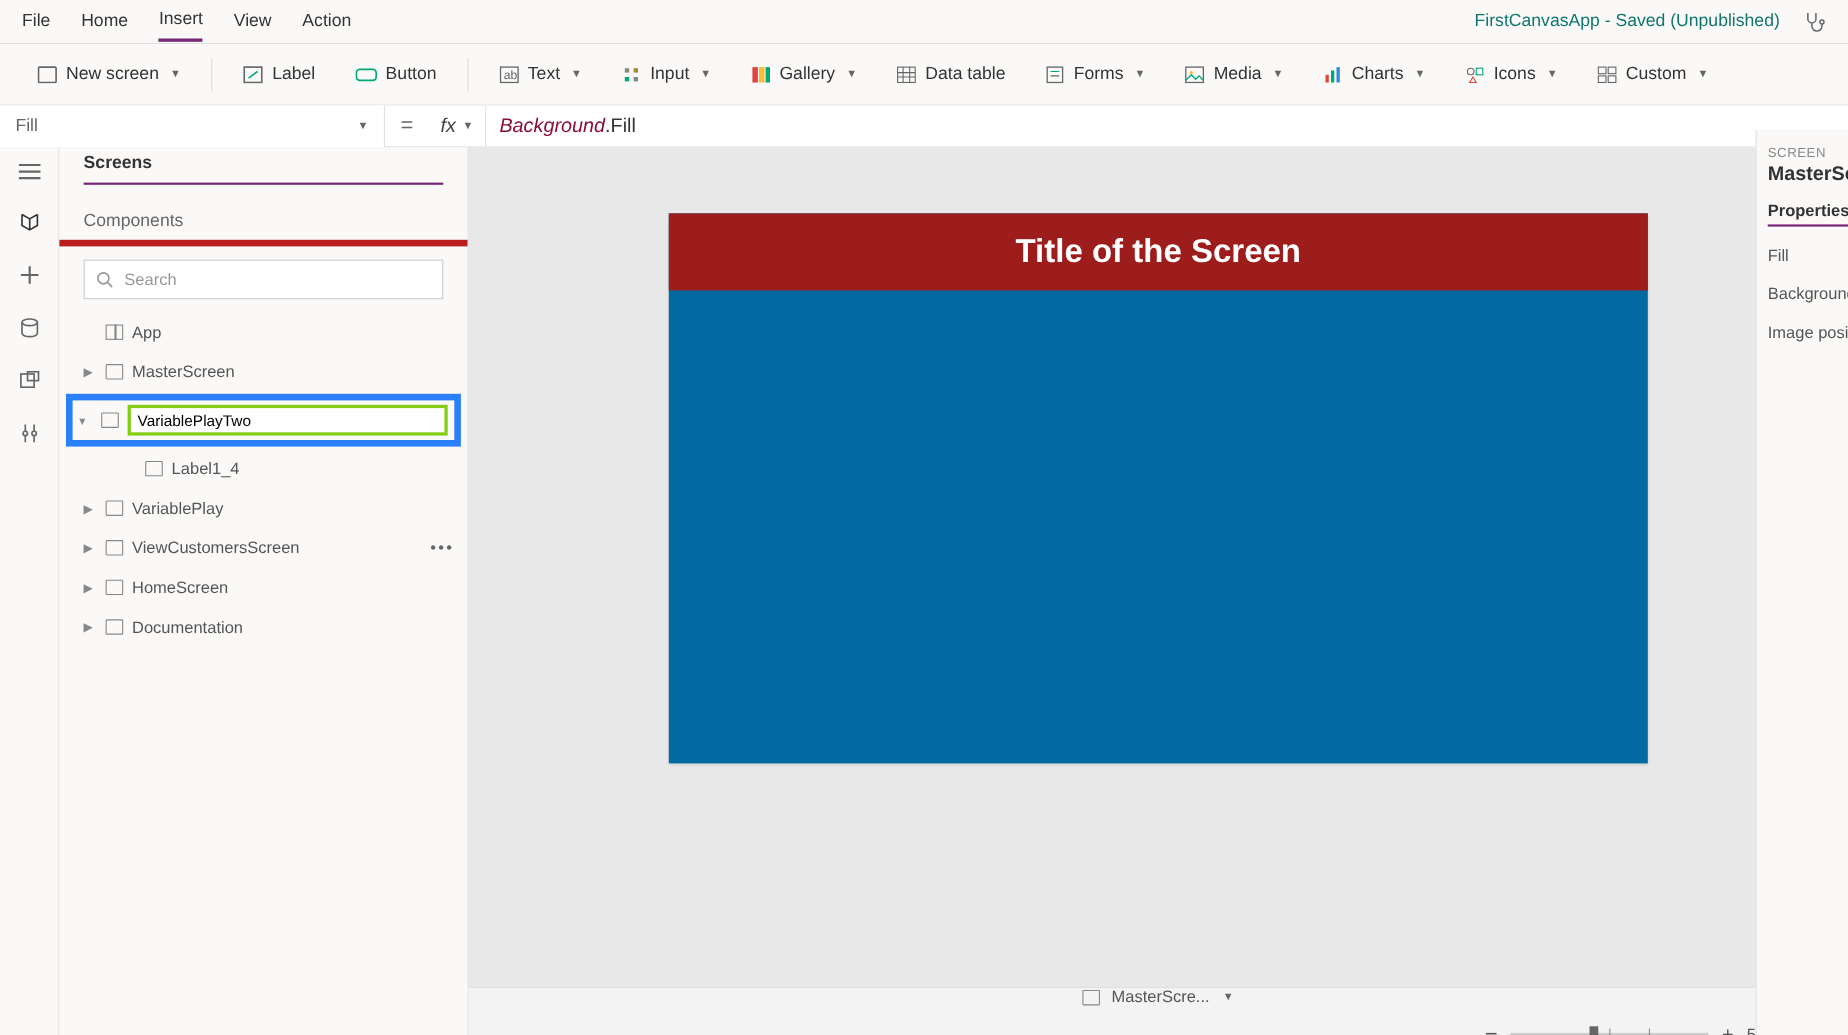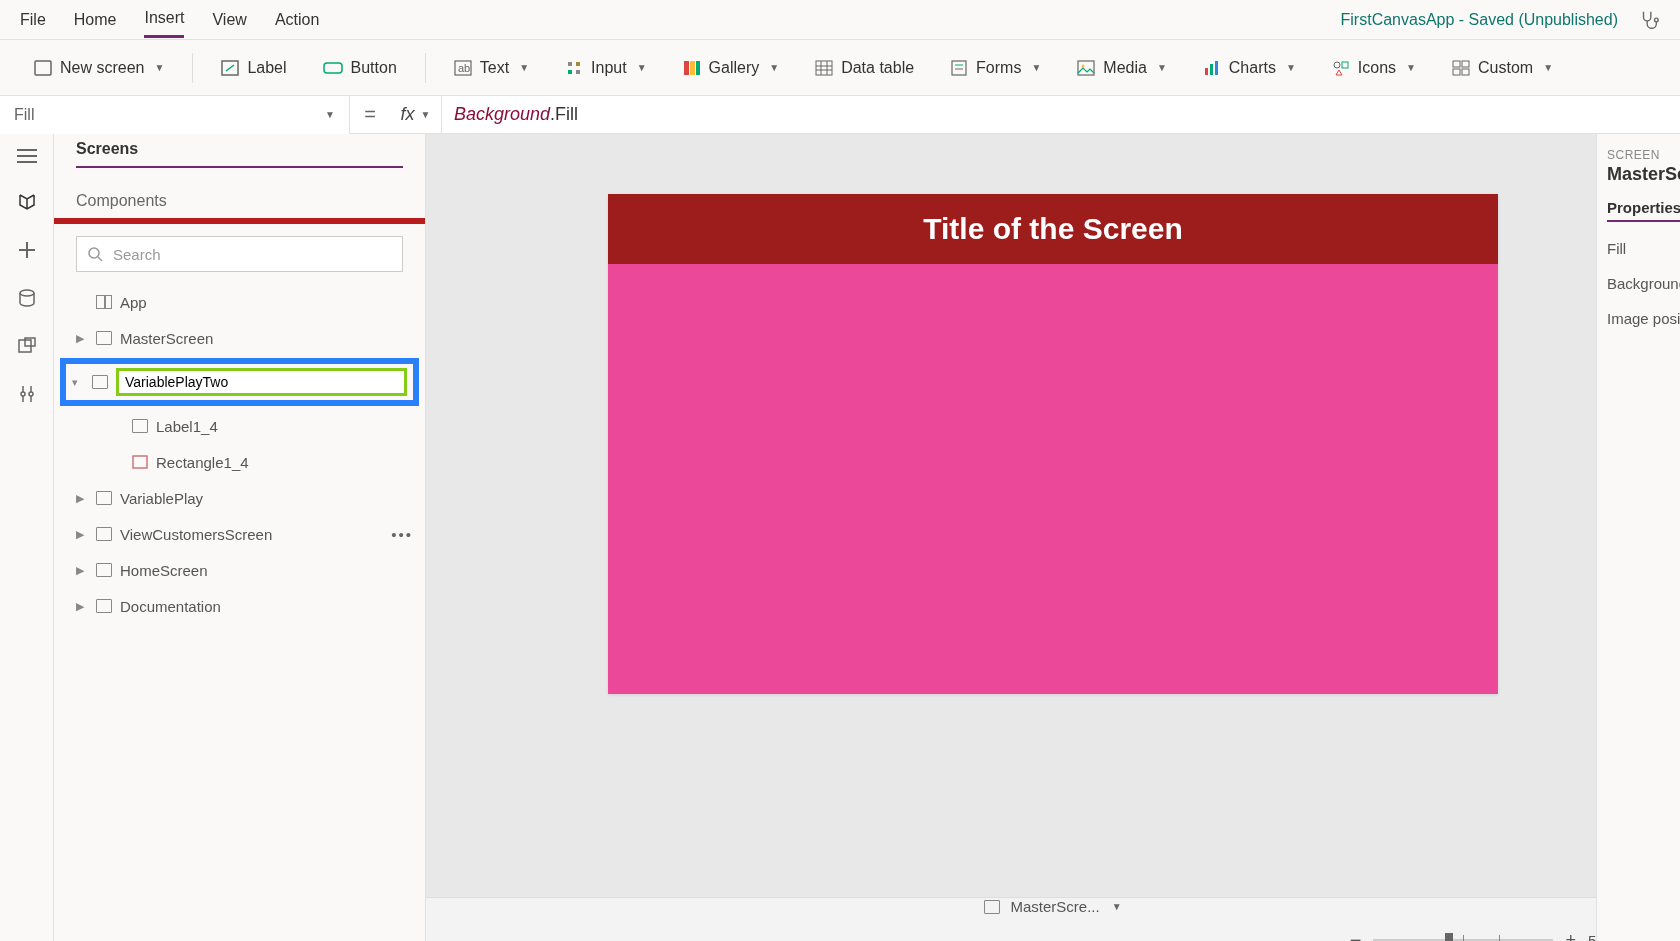--- a/index.html
+++ b/index.html
@@ -59,34 +59,34 @@
 
 
 .rename-wrap { border: 6px solid #2a7ffb; margin: 2px 6px 2px 6px; padding: 4px 6px; display:flex; align-items:center; gap:8px; background:#faf9f8; }
 .rename-wrap .exp { width:12px; font-size:11px; color:#888; }
 .rename-wrap .sq { width: 16px; height: 14px; border: 1.5px solid #888; border-radius: 1px; flex-shrink: 0; }
 .rename-wrap input { flex:1; height: 28px; border: 3px solid #84cc16; padding: 0 6px; font-size: 14px; background:#fff; }
 
 
 .canvas-area { flex: 1; background: #e8e8e8; position: relative; display:flex; flex-direction:column; }
 .canvas-stage { flex:1; display:flex; align-items:flex-start; justify-content:center; padding-top: 60px; }
-.screen-canvas { width: 890px; height: 500px; background: #ec4899; box-shadow: 0 1px 3px rgba(0,0,0,0.1); position: relative; }
+.screen-canvas { width: 890px; height: 500px; background: #0369a1; box-shadow: 0 1px 3px rgba(0,0,0,0.1); position: relative; }
 .screen-header { height: 70px; background: #9d1c1c; display:flex; align-items:center; justify-content:center; color:#fff; font-size: 30px; font-weight: 700; }
 
 
 .statusbar { height: 44px; background: #f3f3f3; border-top: 1px solid #ddd; display: flex; align-items: center; padding: 0 20px; gap: 14px; flex-direction: column; }
 .statusbar .screen-sel { display:flex; align-items:center; gap:10px; color:#555; font-size:15px; }
 .statusbar .sq { width: 16px; height: 14px; border: 1.5px solid #888; border-radius: 1px; }
 .statusbar .zoom-ctrl { margin-left:auto; display:flex; align-items:center; gap:12px; color:#555; font-size:15px; }
 .statusbar .slider { width: 180px; height: 4px; background:#ccc; position:relative; }
 .statusbar .slider .tick { position:absolute; top:-4px; width:1px; height:12px; background:#888; }
 .statusbar .slider .thumb { position:absolute; top:-6px; width:8px; height:16px; background:#666; }
 
 
-.props-panel { position: absolute; right: 0; top: 134px; bottom: 0; width: 84px; background: #faf9f8; border-left: 1px solid #e1e1e1; padding: 14px 10px; overflow:hidden; }
+.props-panel { position: absolute; right: 0; top: 118px; bottom: 0; width: 84px; background: #faf9f8; border-left: 1px solid #e1e1e1; padding: 14px 10px; overflow:hidden; }
 .props-panel .lbl-small { font-size: 12px; color: #888; text-transform: uppercase; letter-spacing: 0.5px; }
 .props-panel .screen-name { font-size: 18px; color: #333; font-weight: 600; margin-top: 2px; white-space:nowrap; }
 .props-panel .prop-tab { font-size: 15px; font-weight: 600; color: #333; margin-top: 14px; border-bottom: 2px solid #742774; padding-bottom: 4px; display:inline-block; }
 .props-panel .prop-row { font-size: 15px; color: #555; margin-top: 18px; white-space:nowrap; }
 
 svg { display: block; }
 </style>
 </head>
 <body>
 
@@ -322,28 +322,20 @@
         <span>MasterScreen</span>
       </div>
       <div class="rename-wrap">
         <span class="exp">▾</span>
         <span class="sq"></span>
         <input type="text" value="VariablePlayTwo" style="">
       </div>
       <div class="tree-row indent2">
         <span class="label-icon"></span>
         <span>Label1_4</span>
-      </div>
-      <div class="tree-row indent2">
-        <span class="rect-icon">
-            <svg width="16" height="14">
-              <rect x="1" y="1" width="14" height="12" fill="none" stroke="#c77" stroke-width="1.5"></rect>
-            </svg>
-          </span>
-        <span>Rectangle1_4</span>
       </div>
       <div class="tree-row">
         <span class="exp">▶</span>
         <span class="sq"></span>
         <span>VariablePlay</span>
       </div>
       <div class="tree-row hover">
         <span class="exp">▶</span>
         <span class="sq"></span>
         <span>ViewCustomersScreen</span>

